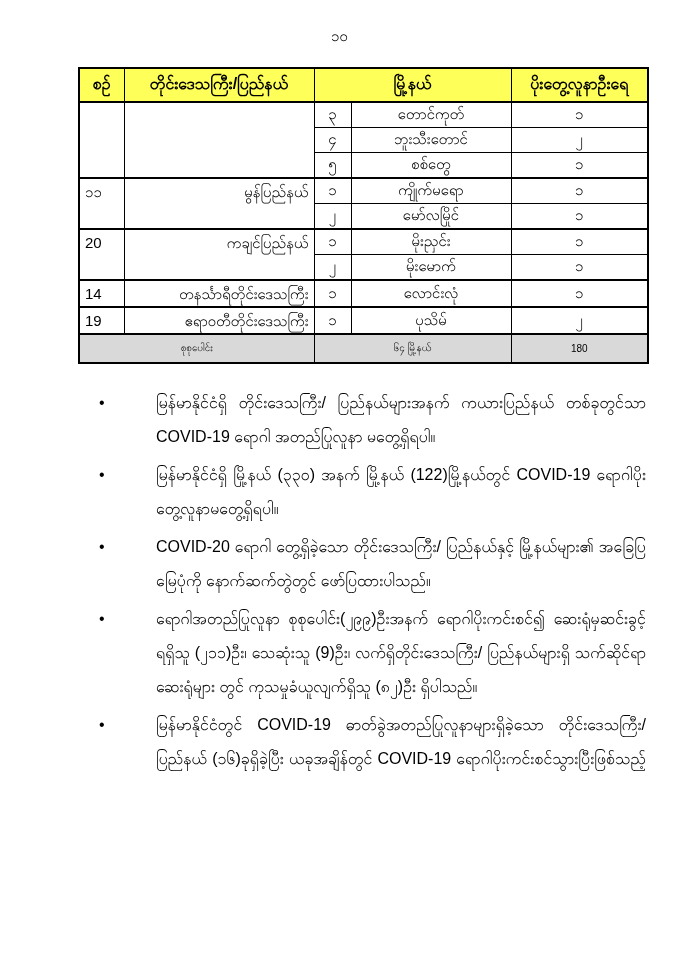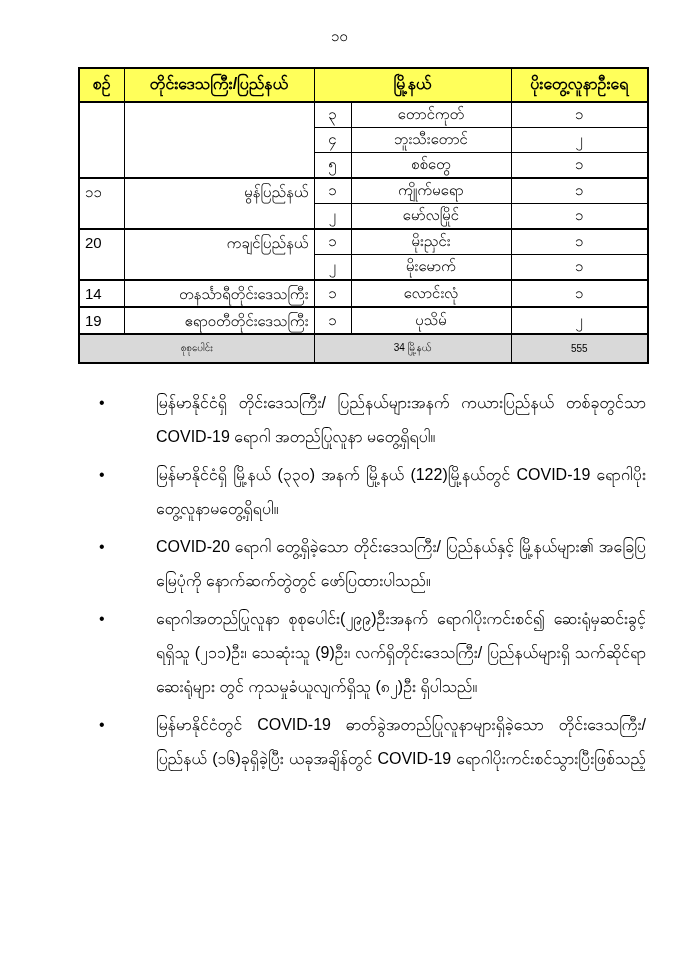--- a/index.html
+++ b/index.html
@@ -169,22 +169,22 @@
           <td class="c-no">19</td>
           <td class="c-region">ဧရာဝတီတိုင်းဒေသကြီး</td>
           <td class="c-tno">၁</td>
           <td class="c-tname">ပုသိမ်</td>
           <td class="c-cases">၂</td>
         </tr>
       </tbody>
     <tfoot>
       <tr>
         <td colspan="2">စုစုပေါင်း</td>
-        <td colspan="2">34 မြို့နယ်</td>
-        <td>555</td>
+        <td colspan="2">၆၄ မြို့နယ်</td>
+        <td>180</td>
       </tr>
     </tfoot>
   </table>
 
   <ul class="bullets" id="bullet-list">
       <li>
         <span class="bullet-dot">•</span>
         <span class="bullet-text">မြန်မာနိုင်ငံရှိ တိုင်းဒေသကြီး/ ပြည်နယ်များအနက် ကယားပြည်နယ် တစ်ခုတွင်သာ COVID-19 ရောဂါ အတည်ပြုလူနာ မတွေ့ရှိရပါ။</span>
       </li>
       <li>

